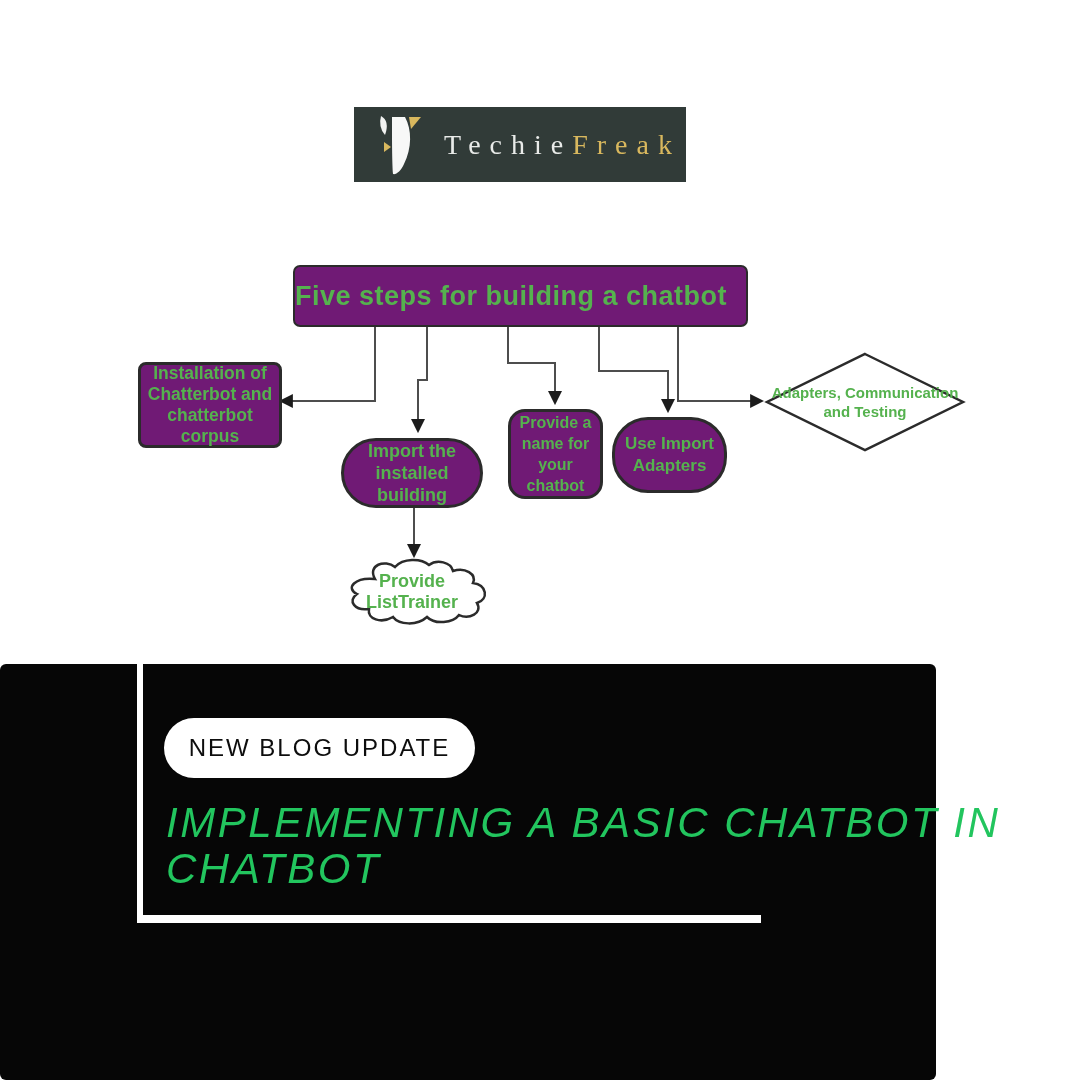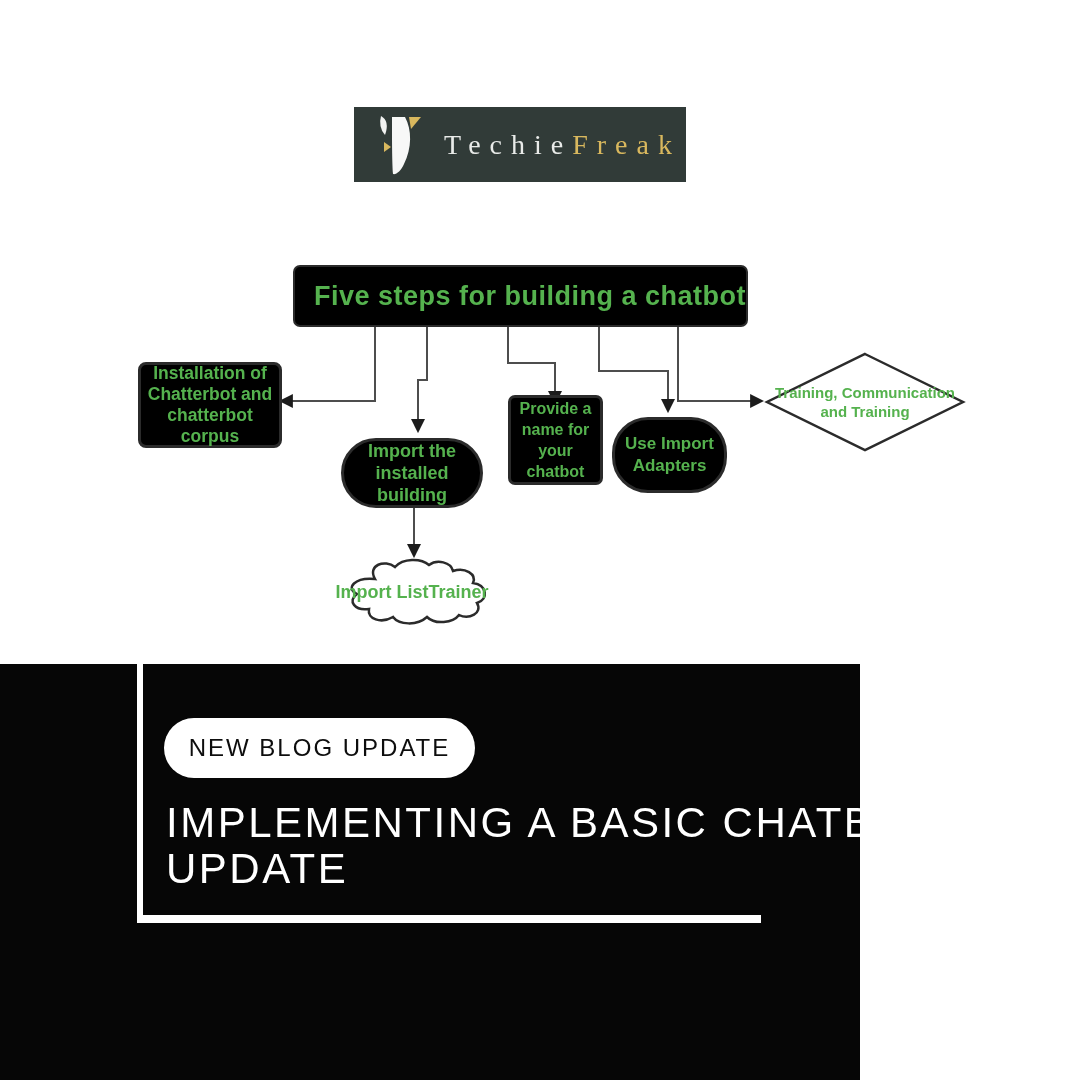--- a/index.html
+++ b/index.html
@@ -12,54 +12,54 @@
     position:absolute;left:354px;top:107px;width:332px;height:75px;
     background:#313b38;display:flex;align-items:center;
   }
   .logo-mark{margin-left:18px;flex:0 0 auto;}
   .logo-text{margin-left:16px;font-family:"Liberation Serif",serif;font-size:28px;
     letter-spacing:9px;white-space:nowrap;}
   .logo-text .first{color:#e9ebe9;}
   .logo-text .second{color:#d9b85e;}
   
   .connectors{position:absolute;left:0;top:0;z-index:1;pointer-events:none;}
-  .node{position:absolute;z-index:2;background:#000000;border:3px solid #2b2b2b;
+  .node{position:absolute;z-index:2;background:#701a75;border:3px solid #2b2b2b;
     color:#55b24e;font-weight:bold;text-align:center;
-    display:flex;align-items:center;justify-content:flex-end;box-sizing:border-box;}
+    display:flex;align-items:center;justify-content:flex-start;box-sizing:border-box;}
   .title-box{
     left:293px;top:265px;width:455px;height:62px;border-width:2px;border-radius:7px;
     font-size:27px;letter-spacing:.5px;
   }
   .install-box{left:138px;top:362px;width:144px;height:86px;border-radius:8px;
     font-size:17.5px;line-height:21px;padding:0 4px;}
   .import-stadium{left:341px;top:438px;width:142px;height:70px;border-radius:35px;
     font-size:18px;line-height:22px;}
-  .provide-box{left:508px;top:395px;width:95px;height:90px;border-radius:7px;
+  .provide-box{left:508px;top:409px;width:95px;height:90px;border-radius:17px;
     font-size:16px;line-height:21px;padding:0 4px;}
   .logic-stadium{left:612px;top:417px;width:115px;height:76px;border-radius:36px;
     font-size:17px;line-height:22px;}
   .svg-node{position:absolute;z-index:2;}
   .diamond-wrap{left:764px;top:352px;width:202px;height:100px;}
   .cloud-wrap{left:333px;top:554px;width:158px;height:74px;}
   .svg-node svg{position:absolute;left:0;top:0;}
   .svg-label{position:absolute;left:0;top:0;right:0;bottom:0;
     display:flex;align-items:center;justify-content:center;text-align:center;
     color:#55b24e;font-weight:bold;}
   .diamond-wrap .svg-label{font-size:15px;line-height:19px;}
   .cloud-wrap .svg-label{font-size:18px;line-height:21px;padding-top:2px;}
   
-  .banner{position:absolute;left:0;top:664px;width:860px;height:416px;
-    background:#060606;z-index:3;}
+  .banner{position:absolute;left:0;top:664px;width:936px;height:416px;
+    background:#060606;z-index:3;border-radius:6px;}
   .v-line{position:absolute;left:137px;top:0;width:6px;height:259px;background:#ffffff;}
   .h-line{position:absolute;left:137px;top:251px;width:624px;height:8px;background:#ffffff;}
   .badge-pill{position:absolute;left:164px;top:54px;width:311px;height:60px;
     background:#ffffff;border-radius:30px;display:flex;align-items:center;justify-content:center;}
   .badge-pill span{color:#0d0d0d;font-size:24px;letter-spacing:2px;white-space:nowrap;}
   .banner-title{position:absolute;left:166px;top:136px;width:900px;
-    color:#ffffff;font-size:42px;line-height:46px;letter-spacing:2.5px;font-weight:400;}
+    color:#22c55e;font-size:42px;line-height:46px;letter-spacing:2.5px;font-weight:400;font-style:italic;}
 </style>
 </head>
 <body>
 
 <div class="canvas">
 
   <div class="logo">
     <svg class="logo-mark" width="56" height="62" viewBox="0 0 56 62">
       <path d="M9 2 Q18 7 13 21 Q6 13 9 2 Z" fill="#f2f3f2"></path>
       <path d="M20 3 L33 3 C40 16 40 34 32 50 C29 57 24 61 21 60 C20 48 20 18 20 3 Z" fill="#f7f8f7"></path>
@@ -102,38 +102,38 @@
   </div>
 
   <div class="node logic-stadium">
     <span>Use Import Adapters</span>
   </div>
 
   <div class="svg-node diamond-wrap">
     <svg width="202" height="100" viewBox="0 0 202 100">
       <polygon points="101,2 199,50 101,98 3,50" fill="#ffffff" stroke="#2b2b2b" stroke-width="2.5"></polygon>
     </svg>
-    <div class="svg-label">Training, Communication and Training</div>
+    <div class="svg-label">Adapters, Communication and Testing</div>
   </div>
 
   <div class="svg-node cloud-wrap">
     <svg width="158" height="74" viewBox="0 0 158 74">
       <path d="M42 25 C34 11 52 5 62 13 C70 4 88 4 96 11 C104 5 118 8 120 17
                C132 13 144 20 140 29 C154 31 156 45 144 49 C150 59 136 66 126 61
                C120 69 102 71 94 63 C84 72 66 71 60 63 C48 70 34 65 36 55
                C22 57 14 47 24 40 C12 34 22 23 42 25 Z" fill="#ffffff" stroke="#2b2b2b" stroke-width="2.5"></path>
     </svg>
-    <div class="svg-label">Import ListTrainer</div>
+    <div class="svg-label">Provide ListTrainer</div>
   </div>
 
   <div class="banner">
     <div class="v-line"></div>
     <div class="h-line"></div>
     <div class="badge-pill">
       <span>NEW BLOG UPDATE</span>
     </div>
     <div class="banner-title">
       <div>IMPLEMENTING A BASIC CHATBOT IN</div>
-      <div>UPDATE</div>
+      <div>CHATBOT</div>
     </div>
   </div>
 
 </div>
 
 </body></html>

